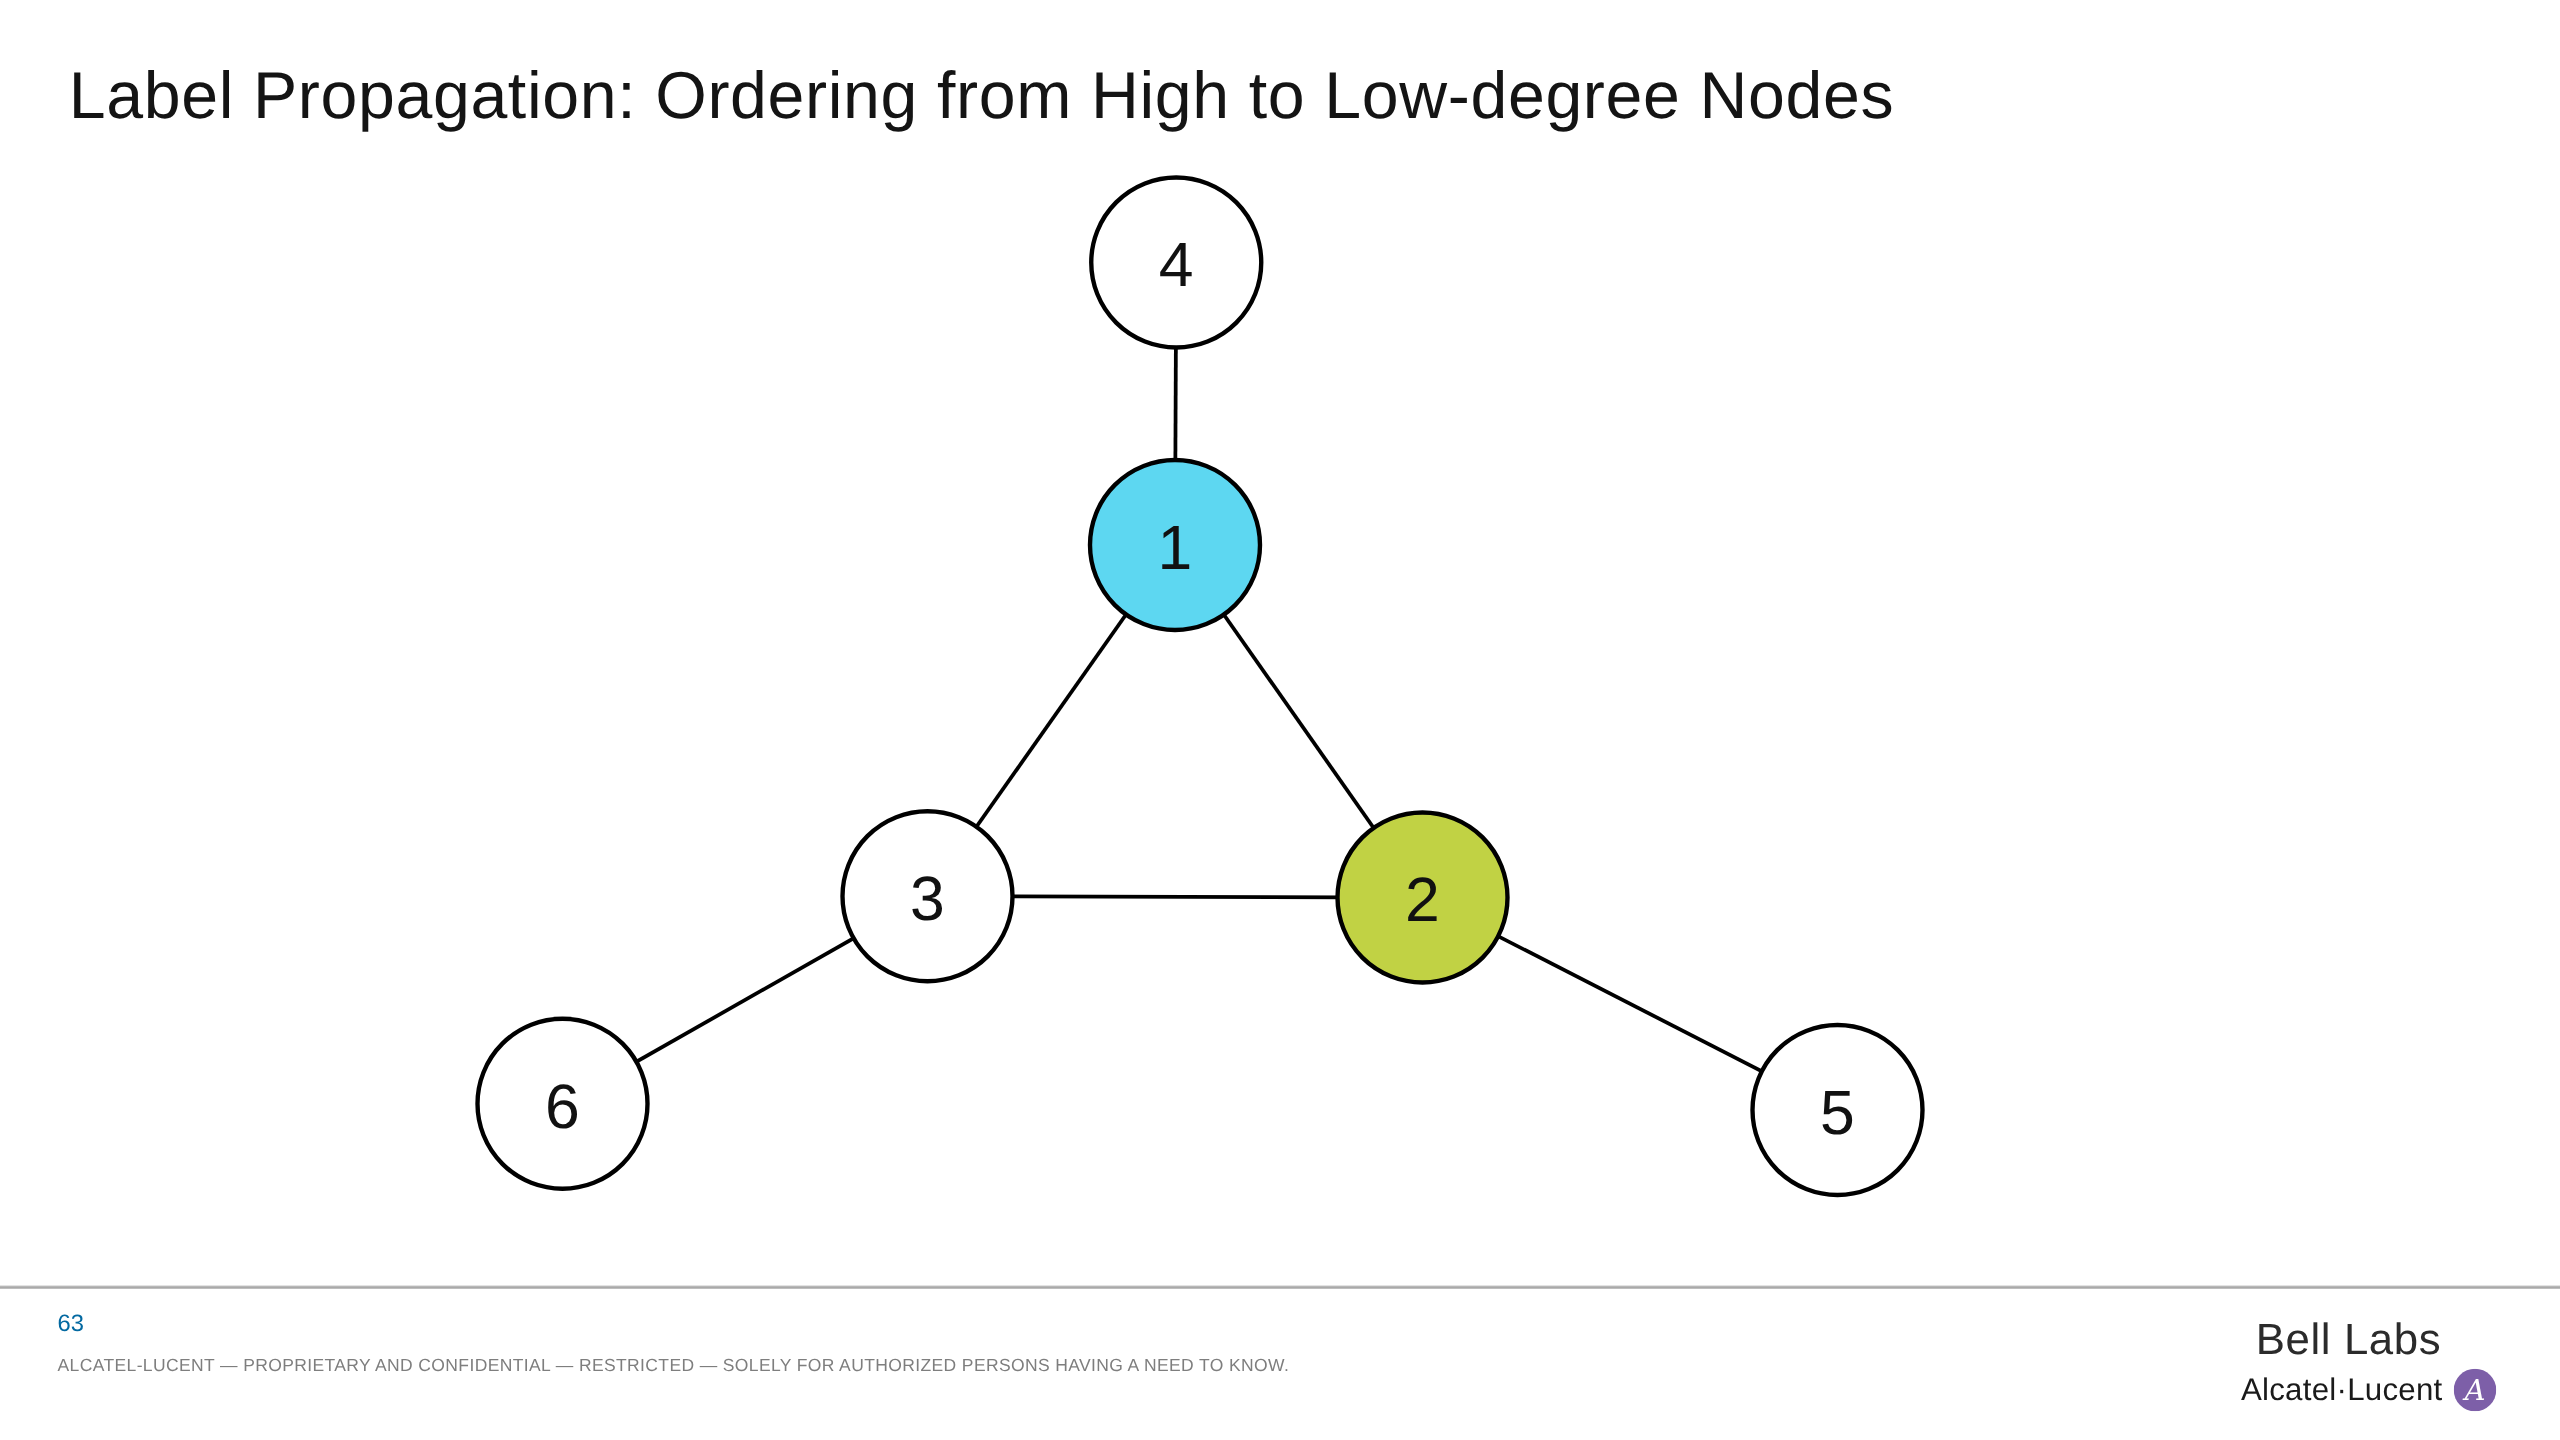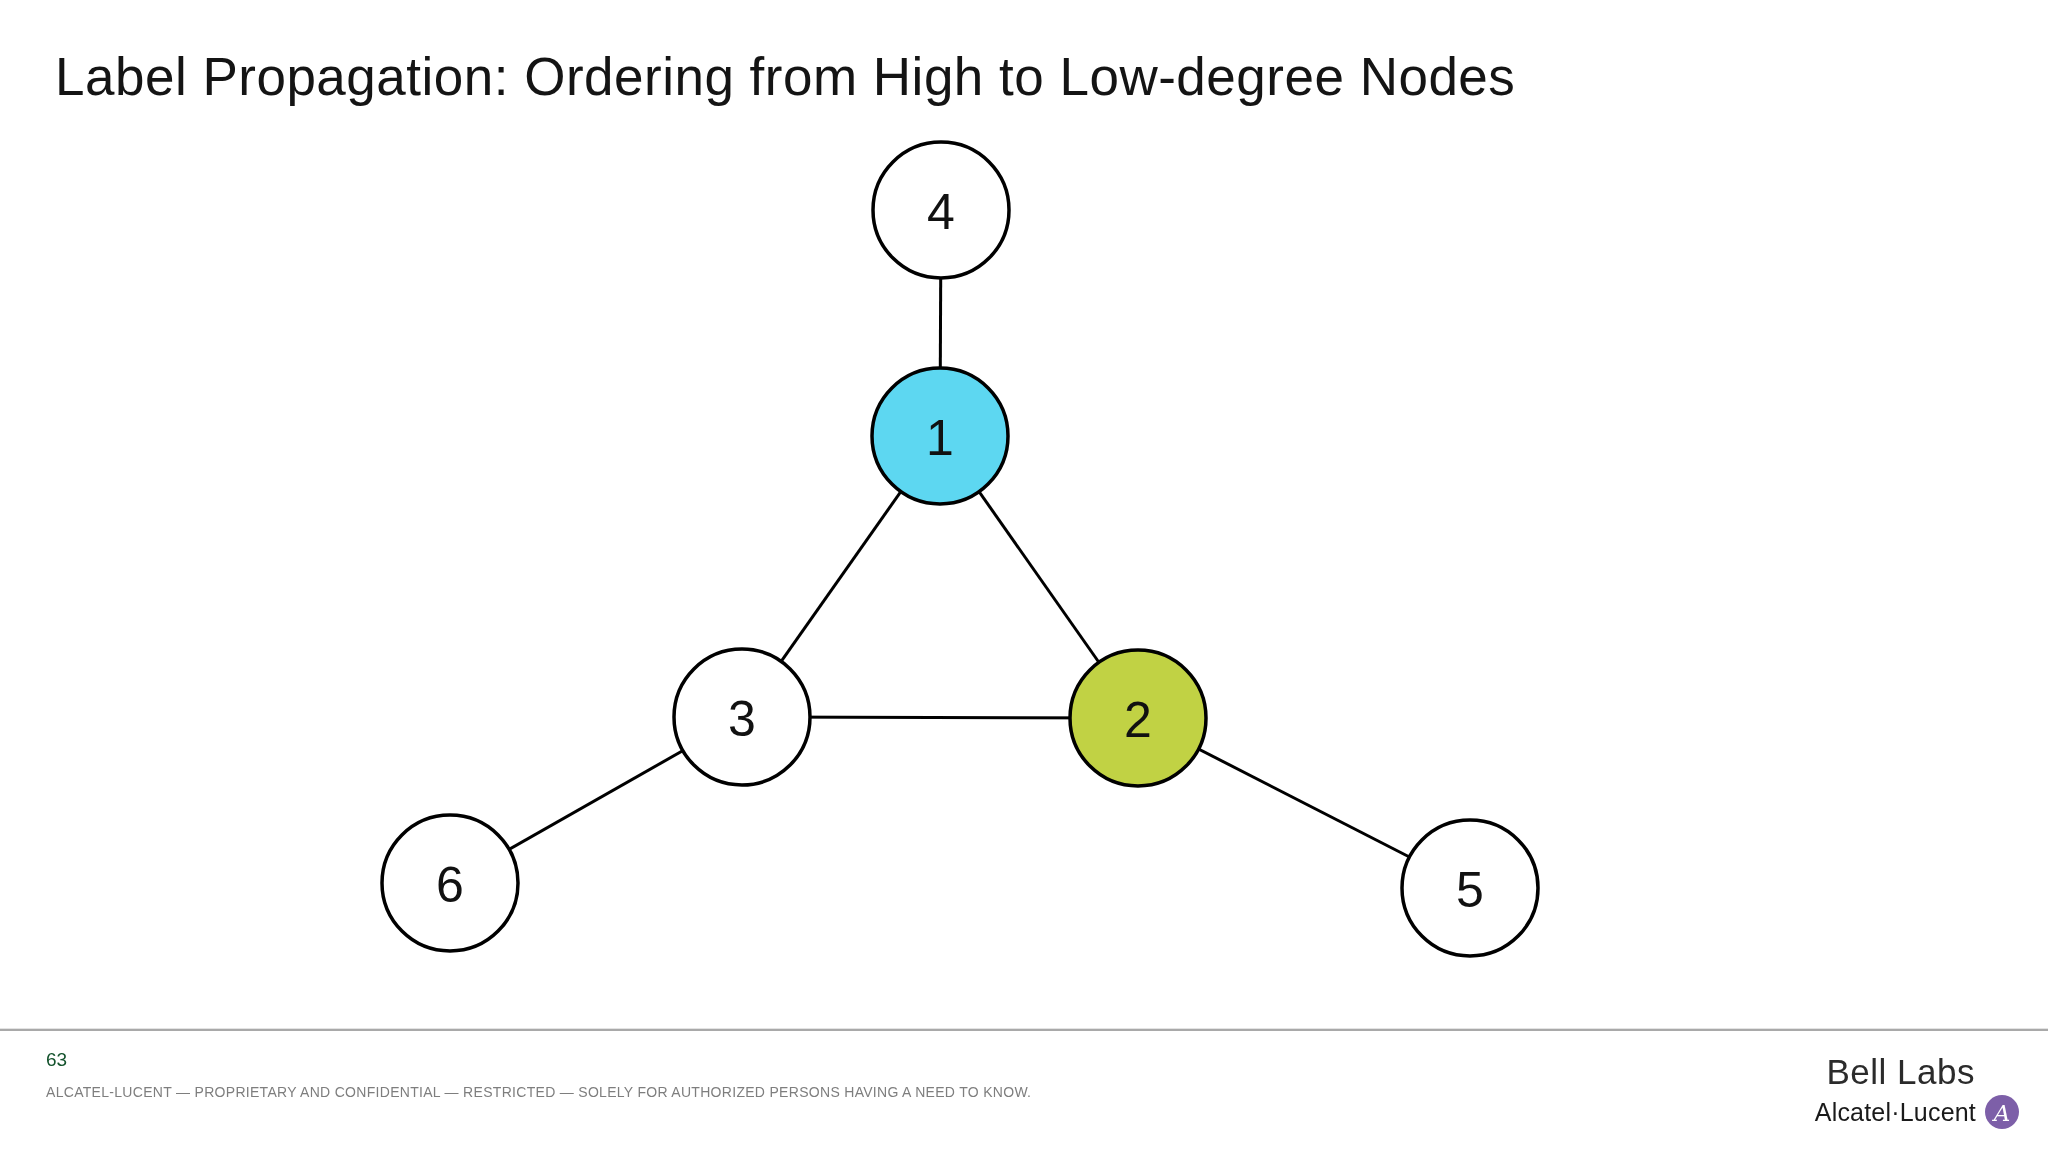--- a/index.html
+++ b/index.html
@@ -27,35 +27,35 @@
   .footer-divider{
     position:absolute;
     left:0;top:1029px;width:2048px;height:2px;
     background:#a9a9a9;
     box-shadow:0 -1px 0 #e3e3e3;
   }
   .page-number{
     position:absolute;
     left:46px;top:1049px;
     font-size:19px;
-    color:#14532d;
+    color:#0369a1;
   }
   .footer-text{
     position:absolute;
     left:46px;top:1083px;
     font-size:14px;
     line-height:19px;
     letter-spacing:0.3px;
     color:#7e7e7e;
     white-space:nowrap;
     text-align:center;
   }
   .logo{
     position:absolute;
-    top:1054px;right:48px;
+    top:1054px;right:70px;
     text-align:right;
   }
   .logo-brand{
     font-size:35px;
     line-height:35px;
     color:#2b2b2b;
     letter-spacing:0.5px;
     padding-right:44px;
     white-space:nowrap;
   }

